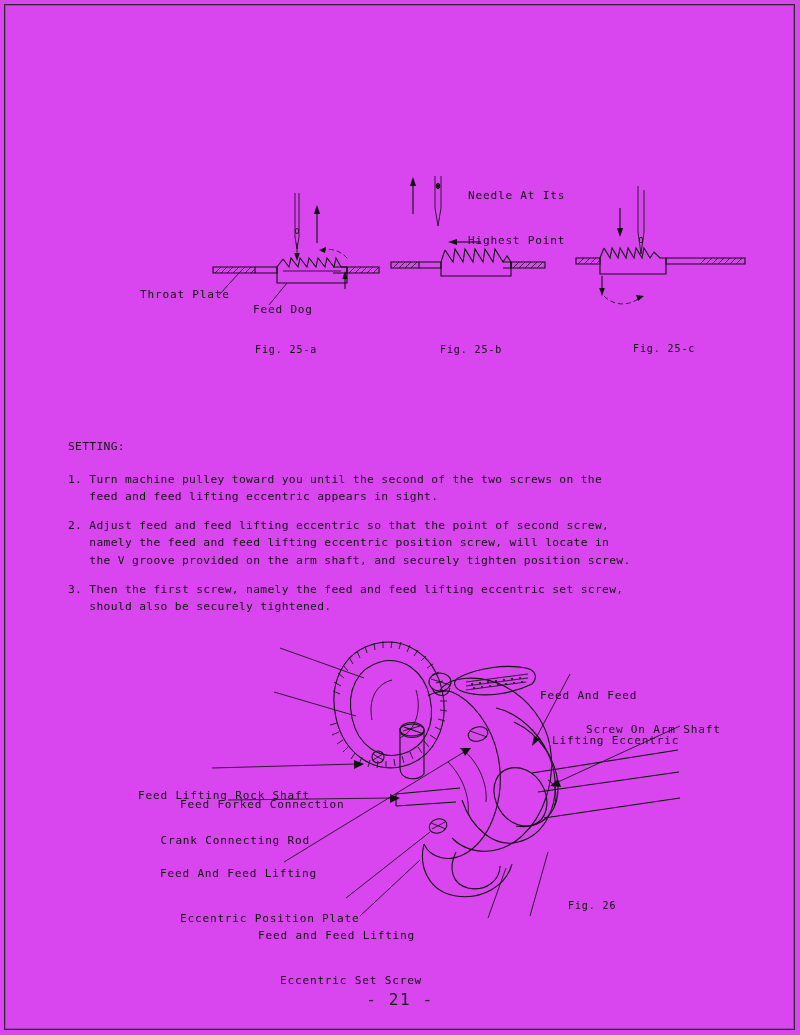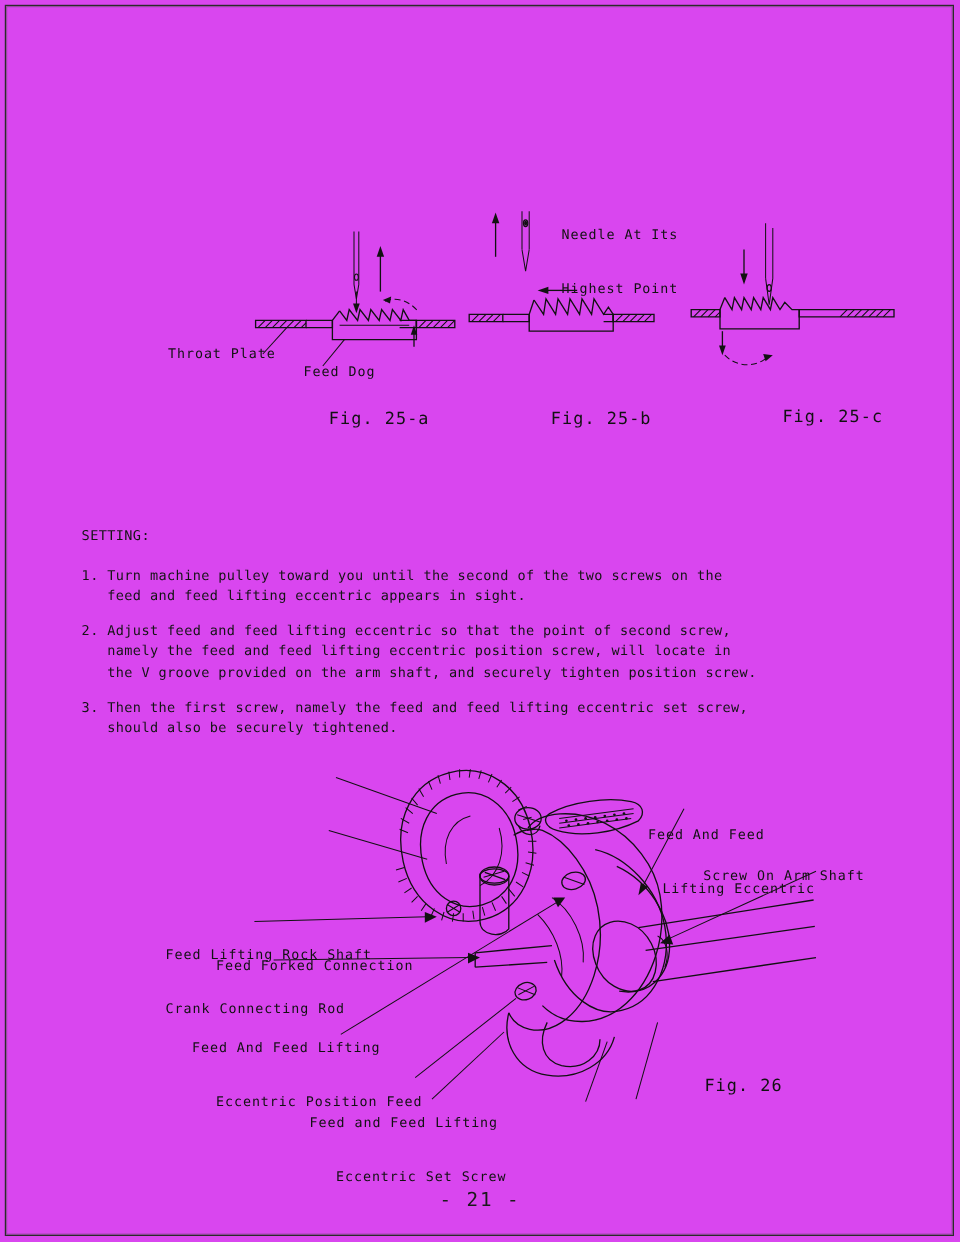--- a/index.html
+++ b/index.html
@@ -41,23 +41,22 @@
   .txt {
     position: absolute;
     font-family: "DejaVu Sans Mono", "Liberation Mono", monospace;
     font-size: 11.2px;
     line-height: 15.6px;
     letter-spacing: 0.55px;
     color: #111111;
     white-space: pre;
   }
   .fig-caption {
-    font-size: 14px;
+    font-size: 10px;
     letter-spacing: 0.9px;
-    margin-left: 19px;
   }
   .callout {
     font-size: 11.1px;
     letter-spacing: 0.8px;
     line-height: 15px;
   }
   .pagenum {
     position: absolute;
     width: 100%;
     text-align: center;
@@ -394,30 +393,30 @@
       <path class="ln-t" d="M230 286 L248 222"></path>
     </svg>
 
     <div class="txt callout" style="left:540px; top:658px;">
       <div>Feed And Feed</div>
       <div style="padding-left:12px;">Lifting Eccentric</div>
     </div>
 
     <div class="txt callout" style="left:586px; top:722px;">Screw On Arm Shaft</div>
 
-    <div class="txt callout" style="left:138px; top:758px; text-align:left;">
+    <div class="txt callout" style="left:138px; top:758px; text-align:right;">
       <div>Feed Lifting Rock Shaft</div>
       <div>Crank Connecting Rod</div>
     </div>
 
     <div class="txt callout" style="left:180px; top:797px;">Feed Forked Connection</div>
 
     <div class="txt callout" style="left:160px; top:836px;">
       <div>Feed And Feed Lifting</div>
-      <div style="padding-left:20px;">Eccentric Position Feed</div>
+      <div style="padding-left:20px;">Eccentric Position Plate</div>
     </div>
 
     <div class="txt callout" style="left:258px; top:898px;">
       <div>Feed and Feed Lifting</div>
       <div style="padding-left:22px;">Eccentric Set Screw</div>
     </div>
 
     <div class="txt fig-caption" style="left:568px; top:898px;">Fig. 26</div>
   </div>
 

